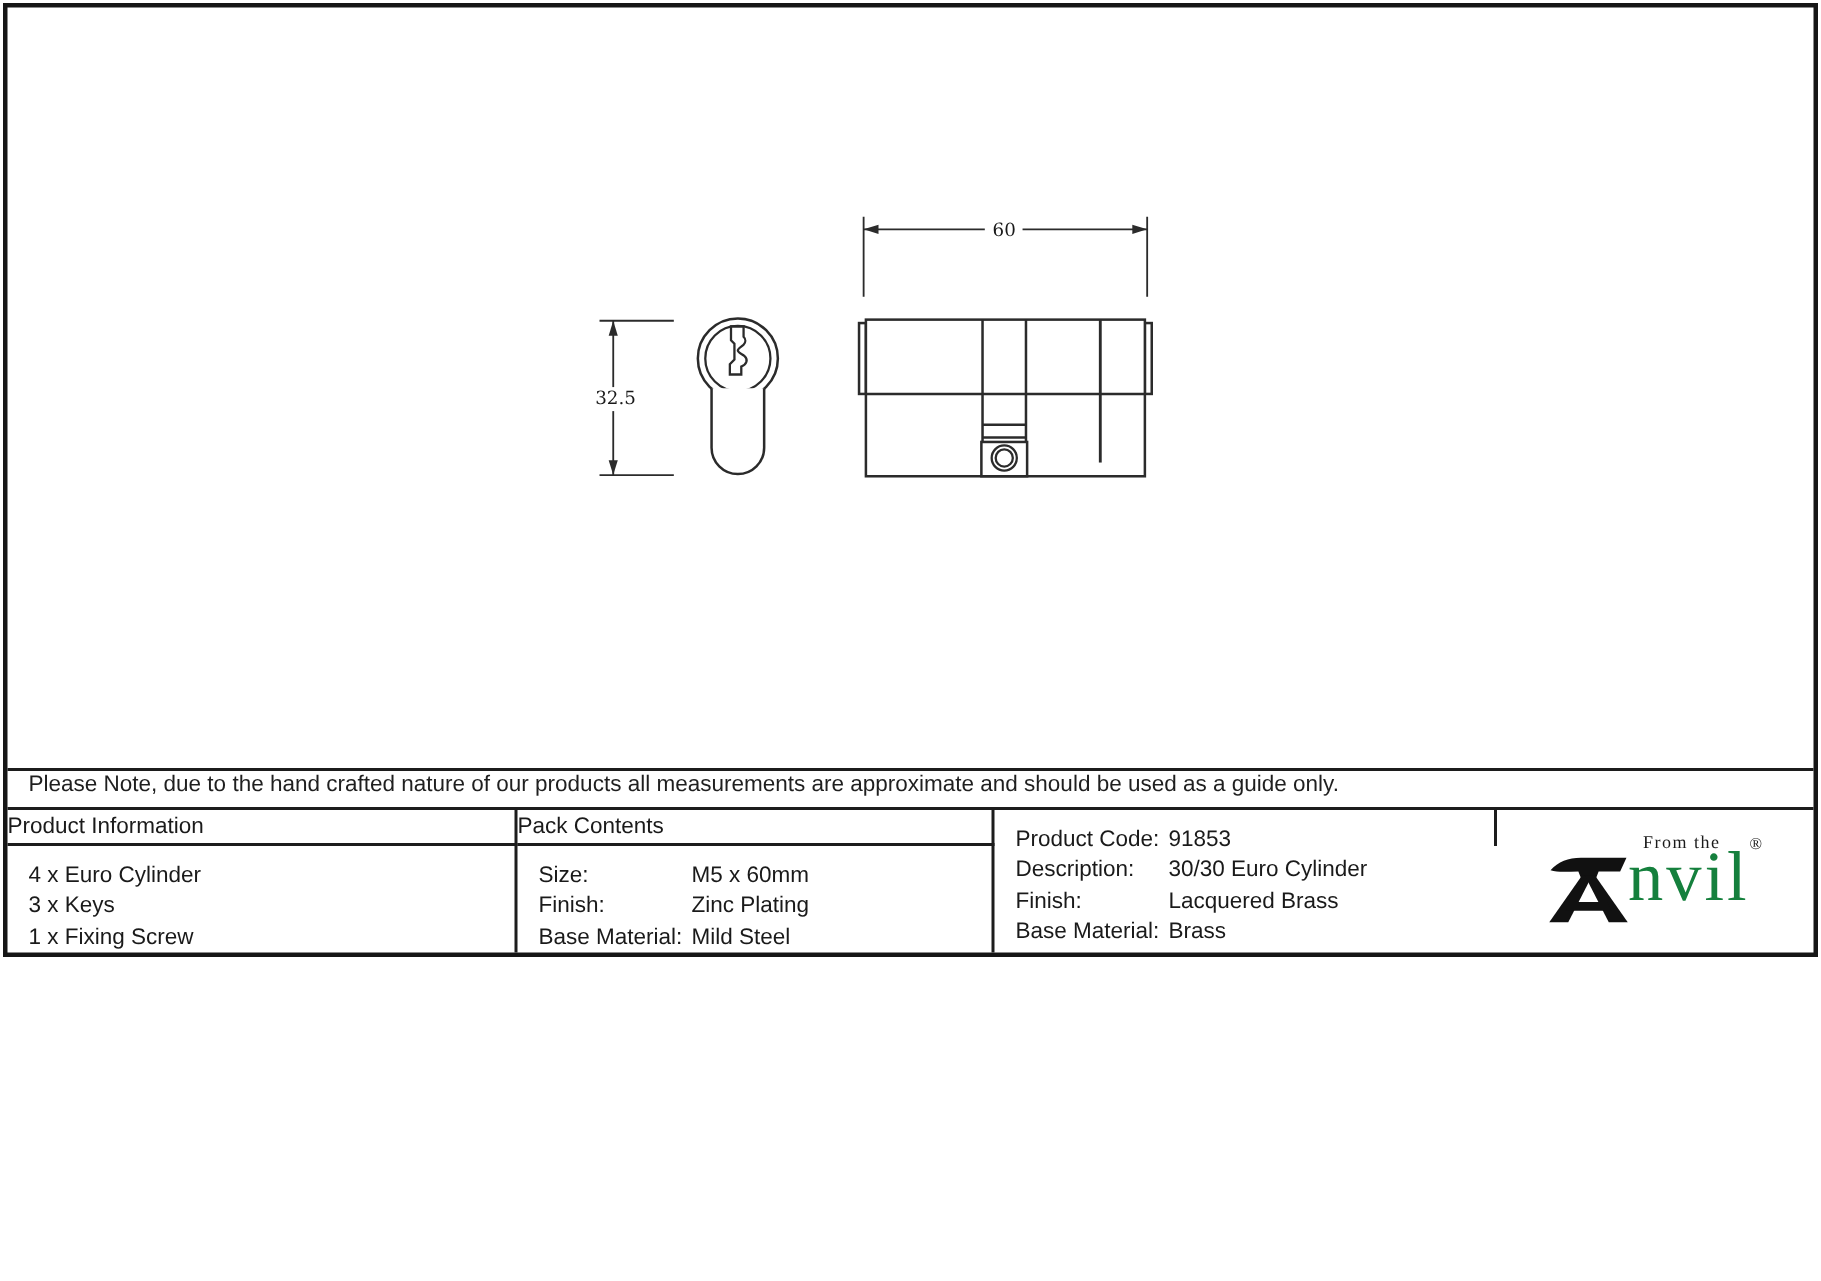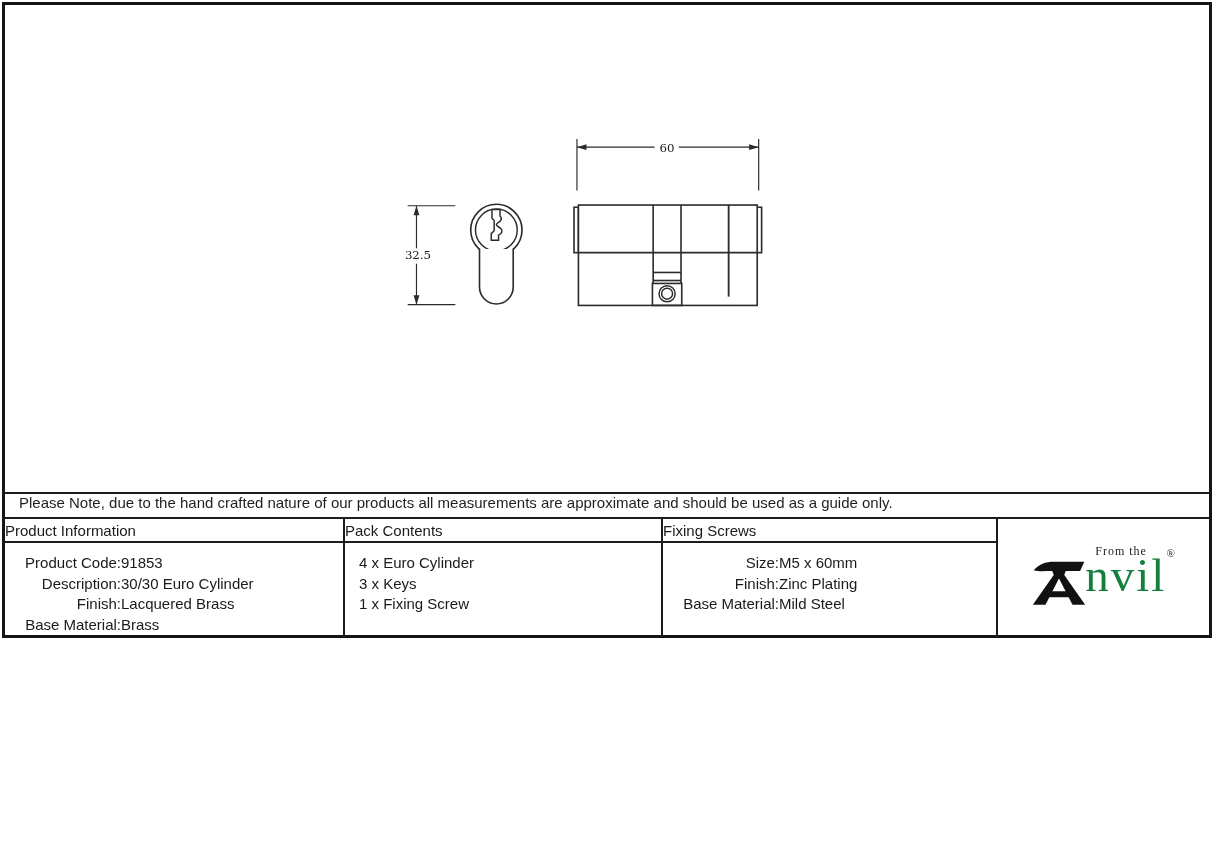--- a/index.html
+++ b/index.html
@@ -14,21 +14,21 @@
   .note-row { height:35px; border-top:2px solid #1c1c1c; border-bottom:2px solid #1c1c1c;
               display:flex; padding-left:14px;
               font-size:15px; color:#1f1f1f; }
 
   .spec { flex:1; display:grid; grid-template-columns:340px 318px 335px 1fr;
           grid-template-rows:24px 1fr; }
   .hdr  { display:flex; align-items:center; font-size:15px;
           border-bottom:2px solid #1c1c1c; }
   .hdr.b, .cell.b { border-right:2px solid #1c1c1c; }
   .cell { padding:10px 6px 0 14px; font-size:15px; line-height:20.5px; }
-  .kv   { display:flex;text-align:right; }
+  .kv   { display:flex; }
   .kv .k { flex:0 0 102px; }
   .logo-cell { grid-column:4; grid-row:1 / span 2; display:flex;
                align-items:center; justify-content:center; }
   .logo { display:flex; align-items:flex-start; }
   .logo svg { margin-top:10px; margin-right:-1px; }
   .logo-right { display:flex; flex-direction:column; }
   .from-the { font-family:"Liberation Serif", serif; font-size:12px;
               letter-spacing:1px; padding-left:10px; margin-bottom:-4px; }
   .brand-row { display:flex; align-items:flex-start; }
   .brand { font-family:"Liberation Serif", serif; font-size:47px; line-height:40px;
@@ -96,21 +96,20 @@
       </svg>
     </div>
 
     <div class="note-row">
       <span>Please Note, due to the hand crafted nature of our products all measurements are approximate and should be used as a guide only.</span>
     </div>
 
     <div class="spec">
       <div class="hdr b">Product Information</div>
       <div class="hdr b">Pack Contents</div>
-      <div class="hdr b">Fixing Screws</div>
 
       <div class="logo-cell">
         <div class="logo">
           <svg width="54" height="56" viewBox="0 0 64 60" fill="#111">
             <path d="M2 16 C8 9 16 6 26 6 L62 6 L57 17 L40 17 L38 22 L26 22 L24 17
                      C16 17 8 18 2 16 Z"></path>
             <polygon points="27,20 35,20 16,57 1,57"></polygon>
             <polygon points="29,20 37,20 63,57 48,57"></polygon>
             <polygon points="17,41 47,41 50,48 14,48"></polygon>
           </svg>

